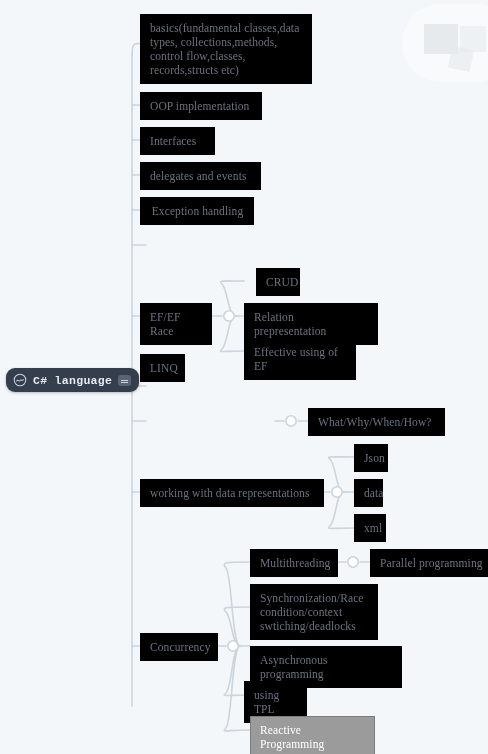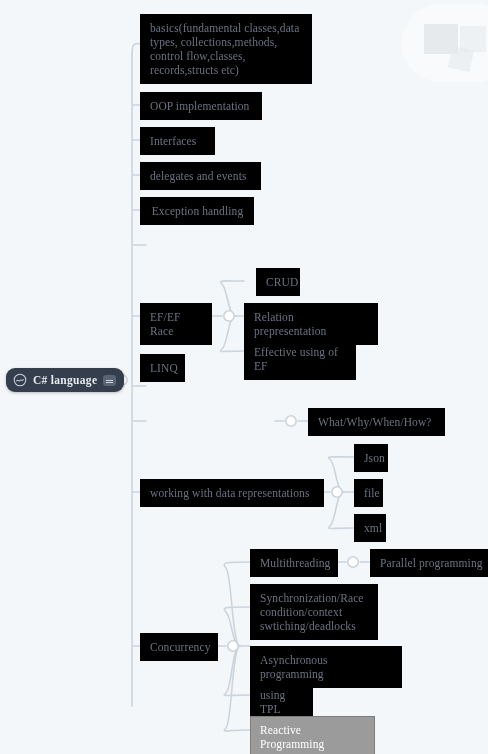--- a/index.html
+++ b/index.html
@@ -52,21 +52,21 @@
     font-size: 11.5px;
     font-weight: bold;
     letter-spacing: 0.3px;
     box-shadow: 0 1px 3px rgba(30,40,55,0.28);
   }
   .root-icon {
     width: 14px; height: 14px;
     flex: 0 0 14px;
     display: block;
   }
-  .root-label { white-space: nowrap; }
+  .root-label { white-space: nowrap; font-family: Liberation Mono, monospace; }
   .root-badge {
     width: 13px; height: 11px;
     flex: 0 0 13px;
     border-radius: 3px;
     background: #5a6473;
     display: flex;
     align-items: center;
     justify-content: center;
   }
   .root-badge i {
@@ -206,31 +206,31 @@
   <div class="node" style="left:256px; top:268px; width:44px;">CRUD</div>
 
   <div class="node" style="left:244px; top:303px; width:134px;">Relation prepresentation</div>
 
   <div class="node" style="left:244px; top:338px; width:112px;">Effective using of EF</div>
 
   <div class="node" style="left:308px; top:408px; width:137px;">What/Why/When/How?</div>
 
   <div class="node" style="left:354px; top:444px; width:34px;">Json</div>
 
-  <div class="node" style="left:354px; top:479px; width:29px;">file</div>
+  <div class="node" style="left:354px; top:479px; width:29px;">data</div>
 
   <div class="node" style="left:354px; top:514px; width:32px;">xml</div>
 
   <div class="node" style="left:250px; top:549px; width:88px;">Multithreading</div>
 
   <div class="node" style="left:250px; top:584px; width:128px;">Synchronization/Race
 condition/context
 swtiching/deadlocks</div>
 
   <div class="node" style="left:250px; top:646px; width:152px;">Asynchronous programming</div>
 
-  <div class="node" style="left:250px; top:681px; width:63px;">using TPL</div>
+  <div class="node" style="left:244px; top:681px; width:63px;">using TPL</div>
 
   <div class="node selected" style="left:250px; top:716px; width:125px;">Reactive Programming</div>
 
   <div class="node" style="left:370px; top:549px; width:124px;">Parallel programming</div>
 
 </div>
 
 </body></html>

